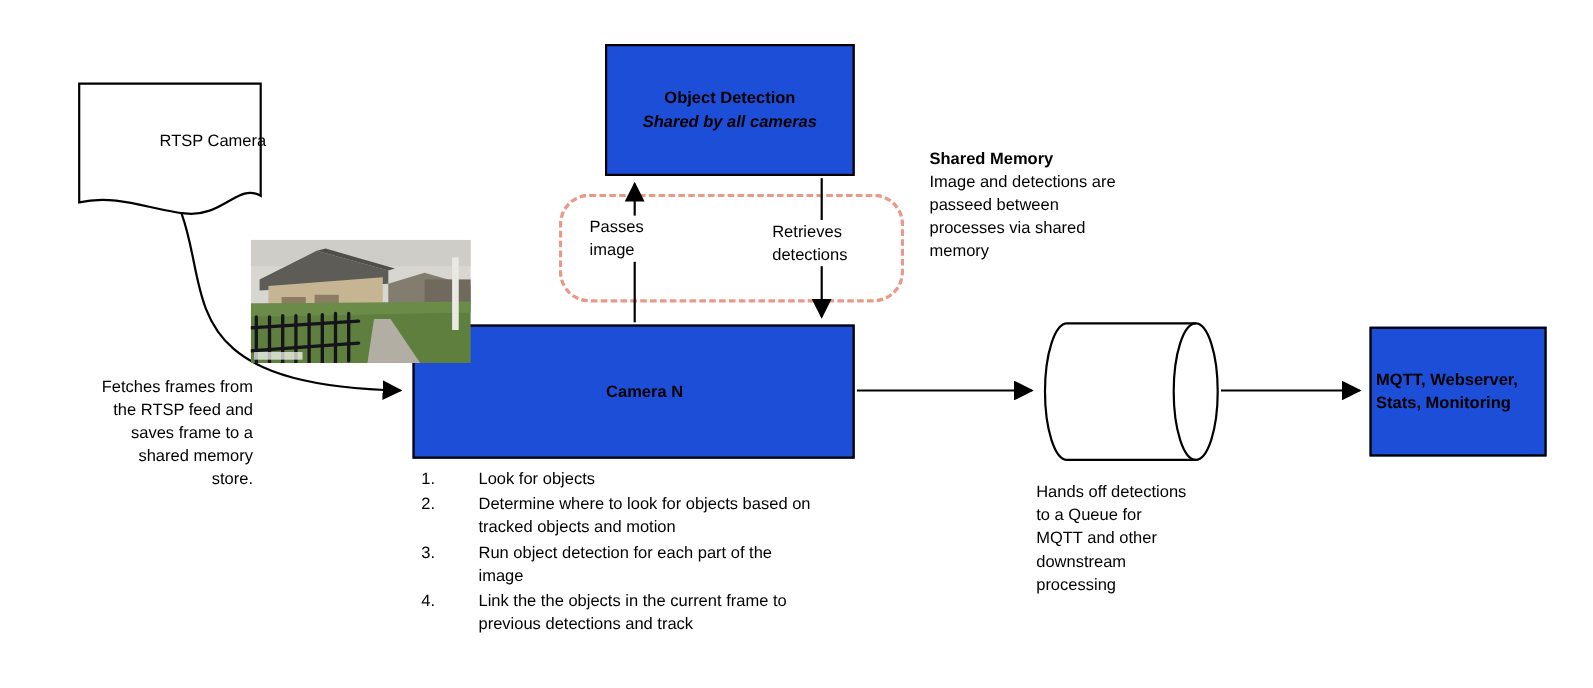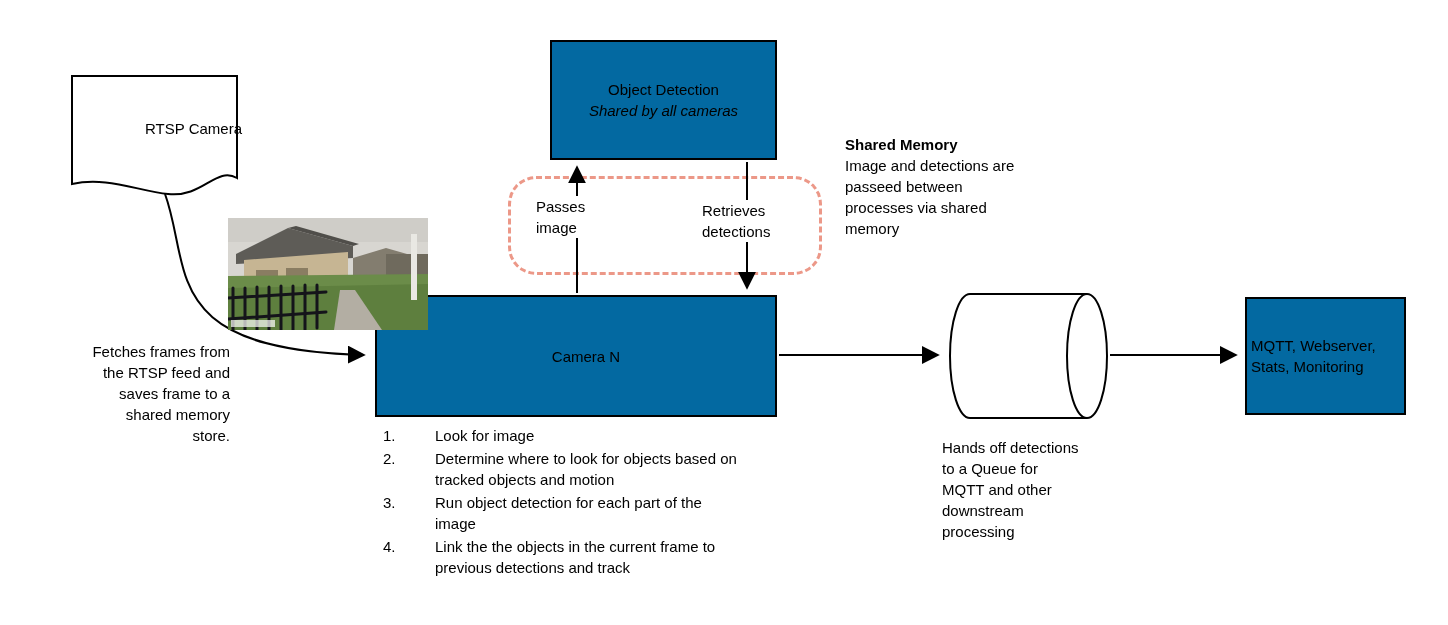--- a/index.html
+++ b/index.html
@@ -11,27 +11,28 @@
     background: #ffffff;
     font-family: "Liberation Sans", "DejaVu Sans", sans-serif;
     font-size: 15px;
     color: #000;
     overflow: hidden;
   }
   .abs { position: absolute; }
   .node {
     position: absolute;
     border: 2px solid #000;
-    background: #0369a1;
+    background: #1d4ed8;
     display: flex;
     flex-direction: column;
     align-items: center;
     justify-content: center;
     text-align: center;
     line-height: 21px;
+    font-weight: bold;
   }
   .label { position: absolute; line-height: 21px; }
   .pre { white-space: pre-line; }
   .bold { font-weight: bold; }
   .italic { font-style: italic; }
   .whitebg { background: #ffffff; padding: 0 2px; }
   svg.overlay { position: absolute; left: 0; top: 0; pointer-events: none; }
 
   .dashed-box {
     position: absolute;
@@ -130,21 +131,21 @@
 shared memory
 store.</div>
 
   <div class="label pre" style="left:942px; top:437px; width:185px;">Hands off detections
 to a Queue for
 MQTT and other
 downstream
 processing</div>
 
   <ol class="steps">
-    <li>Look for image</li>
+    <li>Look for objects</li>
     <li>Determine where to look for objects based on tracked objects and motion</li>
     <li>Run object detection for each part of the image</li>
     <li>Link the the objects in the current frame to previous detections and track</li>
   </ol>
 
   <svg class="abs" style="left:228px; top:218px;" width="200" height="112" viewBox="0 0 200 112">
 
     <rect x="0" y="0" width="200" height="60" fill="#d8d6d1"></rect>
     <rect x="0" y="0" width="200" height="24" fill="#cfcdc8"></rect>
 

